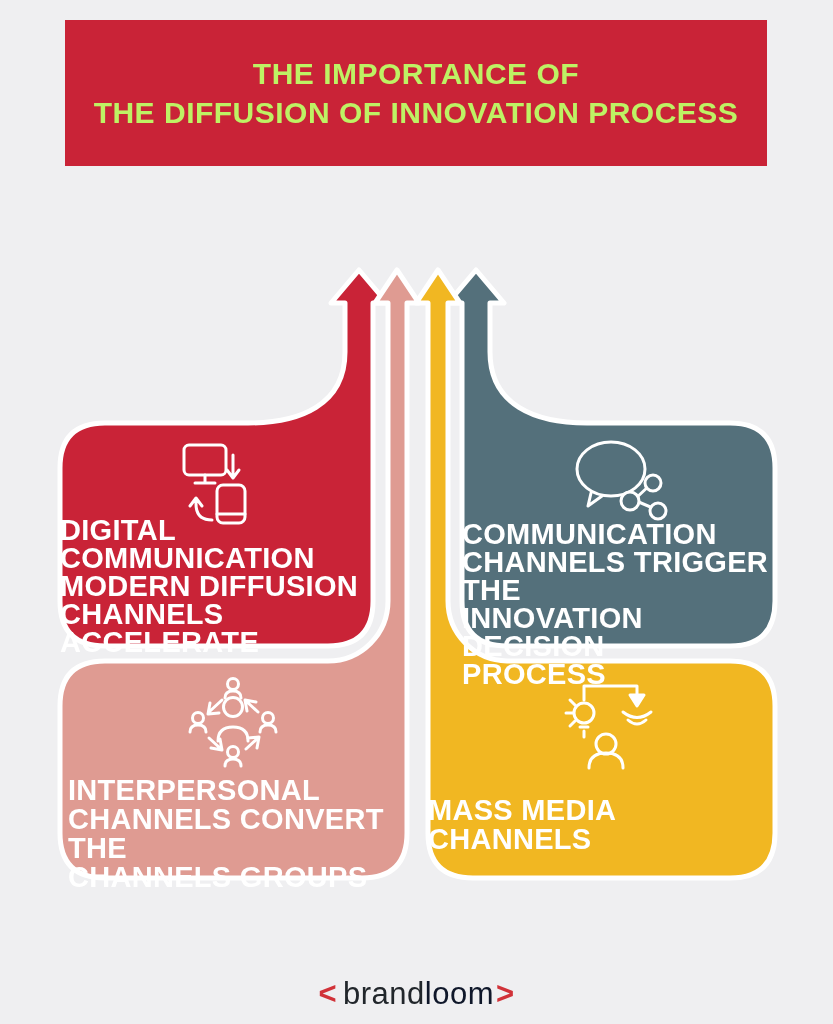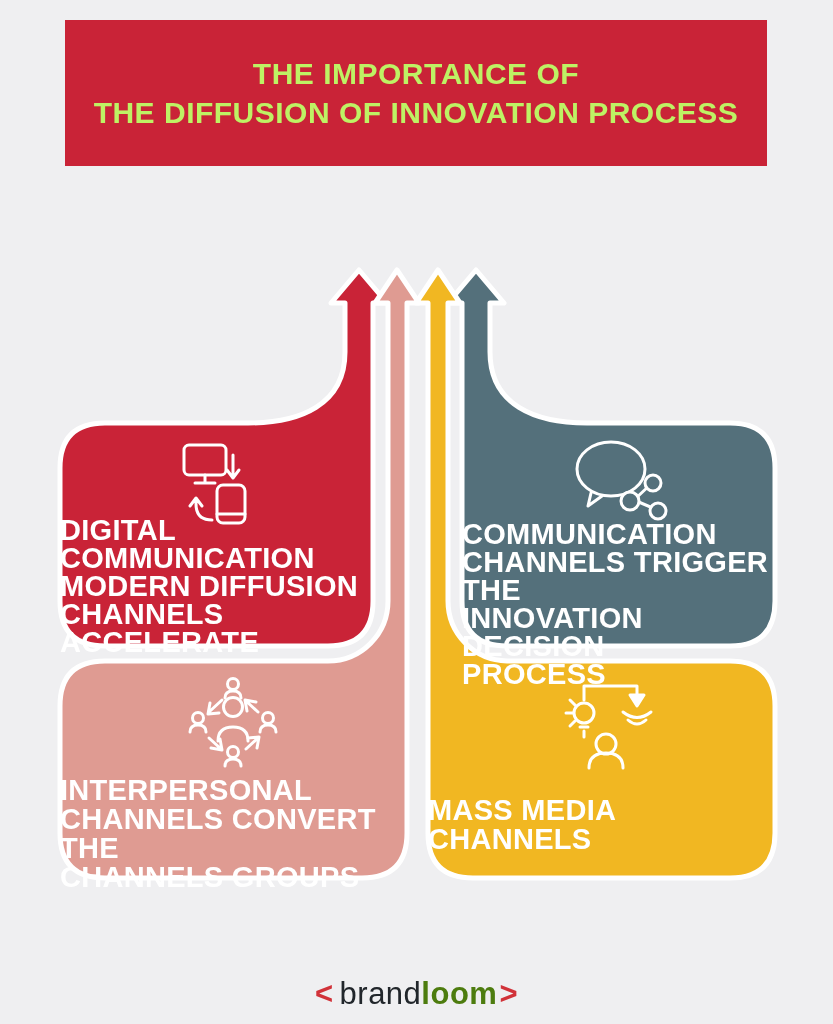--- a/index.html
+++ b/index.html
@@ -24,21 +24,21 @@
     font-weight:800;font-size:29px;line-height:28px;letter-spacing:.3px;
   }
   .card-text span{display:block;}
   .footer{
     position:absolute;left:0;top:972px;width:833px;height:44px;
     display:flex;align-items:center;justify-content:center;
     font-size:31px;letter-spacing:.5px;
   }
   .footer .bracket{color:#d13239;font-weight:800;}
   .footer .name-reg{color:#21262b;font-weight:400;margin-left:6px;}
-  .footer .name-bold{color:#4d7c0f;font-weight:700;margin-right:2px;}
+  .footer .name-bold{color:#0f172a;font-weight:400;margin-right:2px;}
 </style>
 </head>
 <body>
 
 <div class="stage">
 
   <div class="banner">
     <div class="banner-text">
       <span>THE IMPORTANCE OF</span>
       <span>THE DIFFUSION OF INNOVATION PROCESS</span>
@@ -117,21 +117,21 @@
     <span>CHANNELS ACCELERATE</span>
   </div>
 
   <div class="card-text" style="left:462px;top:520px;width:313px;">
     <span>COMMUNICATION</span>
     <span>CHANNELS TRIGGER THE</span>
     <span>INNOVATION DECISION</span>
     <span>PROCESS</span>
   </div>
 
-  <div class="card-text" style="left:60px;top:776px;width:347px;line-height:29px;">
+  <div class="card-text" style="left:68px;top:776px;width:347px;line-height:29px;">
     <span>INTERPERSONAL</span>
     <span>CHANNELS CONVERT THE</span>
     <span>CHANNELS GROUPS</span>
   </div>
 
   <div class="card-text" style="left:428px;top:776px;width:347px;line-height:29px;margin-top:20px;">
     <span>MASS MEDIA CHANNELS</span>
   </div>
 
   <div class="footer">

